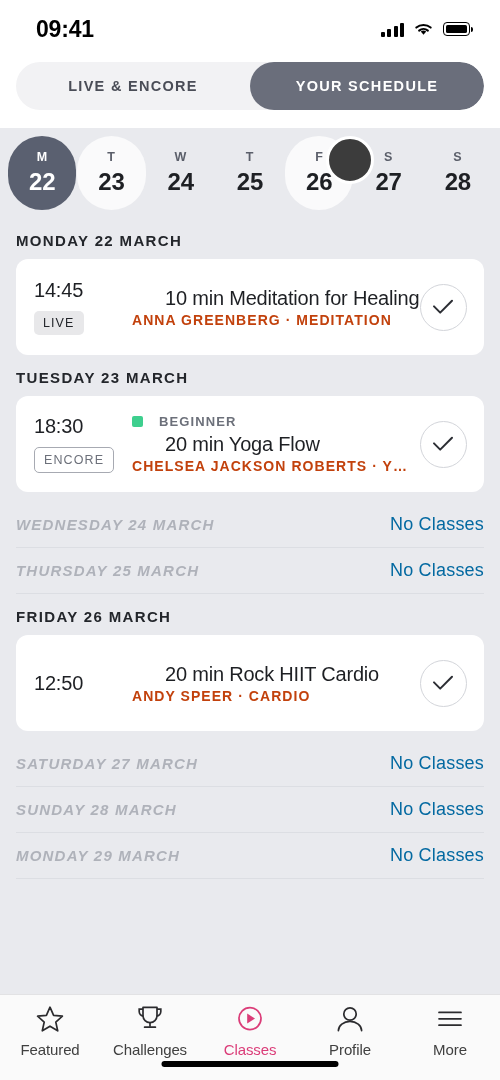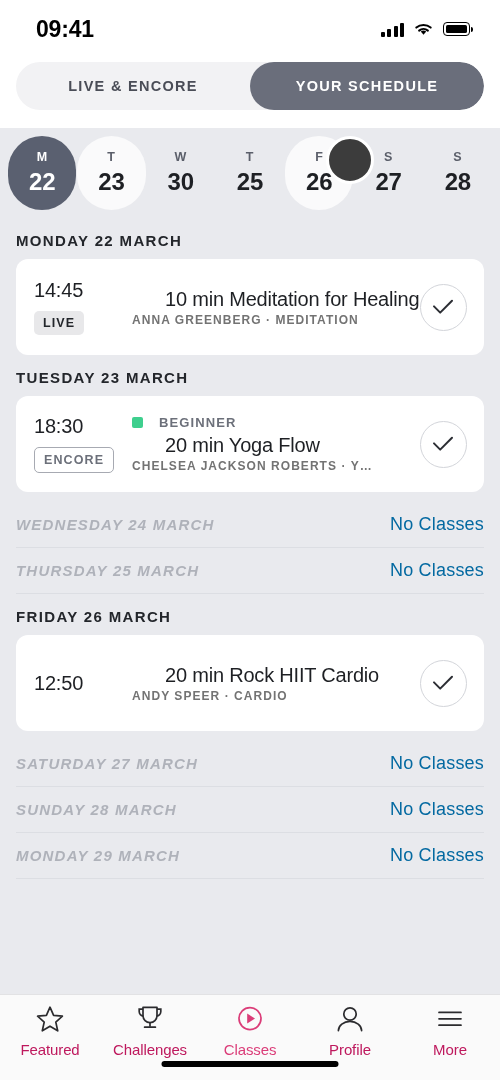--- a/index.html
+++ b/index.html
@@ -75,33 +75,33 @@
   }
 
   .card {
     margin:0 16px; background:#FFFFFF; border-radius:12px;
     display:flex; align-items:center; padding:16px 14px;
     min-height:96px; cursor:pointer;
   }
   .card-left { width:102px; flex:0 0 102px; display:flex; flex-direction:column; align-items:flex-start; gap:9px; padding-left:4px; }
   .ctime { font-size:20px; font-weight:normal; color:#1E2024; letter-spacing:-.2px; }
   .badge {
-    font-size:12.5px; font-weight:bold; letter-spacing:1.1px;
+    font-size:12.5px; font-weight:normal; letter-spacing:1.1px;
     padding:5px 9px; border-radius:5px;
   }
   .badge.live { background:#E8E8EA; color:#23262B; }
   .badge.encore { background:transparent; color:#6C707A; border:1.4px solid #A7AAB2; }
 
   .card-mid { flex:1 1 auto; min-width:0; display:flex; flex-direction:column; gap:2px; }
   .level { display:flex; align-items:center; gap:16px; margin-bottom:2px; }
   .level-dot { width:11px; height:11px; border-radius:2px; flex:0 0 11px; }
   .level-txt { font-size:13px; font-weight:bold; color:#6C707A; letter-spacing:1.1px; }
   .ctitle { font-size:20px; font-weight:normal; color:#1E2024; letter-spacing:-.2px; white-space:nowrap;margin-left:33px; }
   .cmeta {
-    font-size:12px; font-weight:bold; color:#737373; letter-spacing:1.05px;
+    font-size:14px; font-weight:bold; color:#c2410c; letter-spacing:1.05px;
     white-space:nowrap; overflow:hidden; text-overflow:ellipsis;
   }
 
   .card-right { flex:0 0 54px; display:flex; align-items:center; justify-content:center; }
   .check-circle {
     width:47px; height:47px; border-radius:50%;
     border:1.4px solid #D3D5DA; display:flex; align-items:center; justify-content:center;
     background:#fff; cursor:pointer;
   }
 
@@ -115,21 +115,21 @@
   .emptyrow .n { color:#0369a1; font-weight:normal; letter-spacing:.2px; font-size:18px; }
   .spacer8 { height:10px; }
 
   
   .tabbar {
     flex:0 0 86px; height:86px; background:#FAFAFA;
     border-top:1px solid #E2E2E4;
     display:flex; align-items:flex-start; padding-top:10px;
   }
   .tabitem { flex:1; display:flex; flex-direction:column; align-items:center; gap:7px; cursor:pointer; }
-  .tabitem .lbl { font-size:15px; color:#be185d; letter-spacing:-.1px; }
+  .tabitem .lbl { font-size:15px; color:#404040; letter-spacing:-.1px; }
   .tabitem.active .lbl { color:#DB3C78; }
   .homebar { position:absolute; left:50%; transform:translateX(-50%); bottom:13px; width:177px; height:6px; background:#000; border-radius:3px; }
 
   
   .touch {
     position:absolute; width:48px; height:48px; border-radius:50%;
     background:#3C3C3C; border:3.5px solid #FFFFFF;
     left:326px; top:136px; pointer-events:none;
   }
 </style>
@@ -170,21 +170,21 @@
     <div class="daycell selected">
       <span class="dow">M</span>
       <span class="dnum">22</span>
     </div>
     <div class="daycell light">
       <span class="dow">T</span>
       <span class="dnum">23</span>
     </div>
     <div class="daycell">
       <span class="dow">W</span>
-      <span class="dnum">30</span>
+      <span class="dnum">24</span>
     </div>
     <div class="daycell">
       <span class="dow">T</span>
       <span class="dnum">25</span>
     </div>
     <div class="daycell light">
       <span class="dow">F</span>
       <span class="dnum">26</span>
     </div>
     <div class="daycell">

